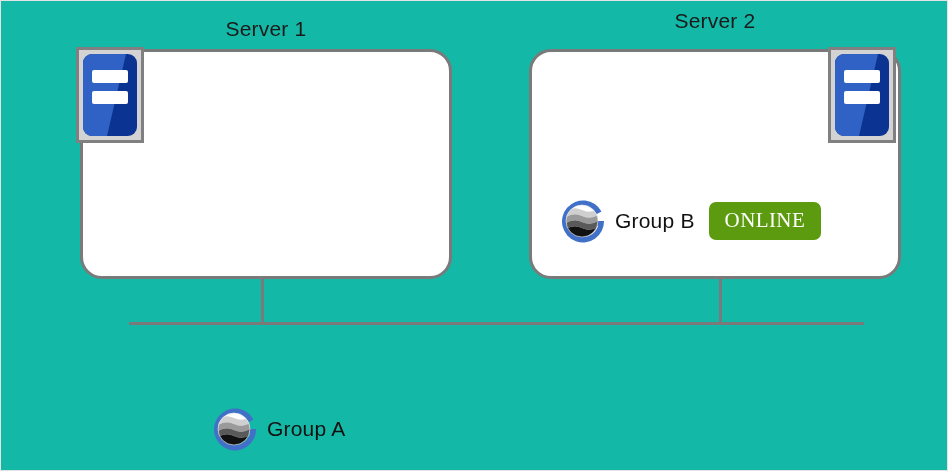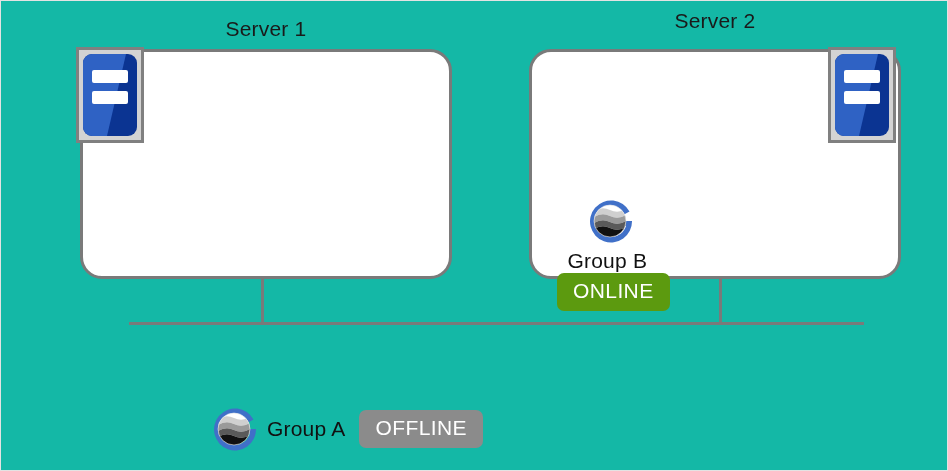--- a/index.html
+++ b/index.html
@@ -75,21 +75,21 @@
     background: #7a7a7a;
   }
 
   
   .group-row {
     position: absolute;
     display: flex;
     align-items: center;
     white-space: nowrap;
   }
-  #group-row-b { left: 556px; top: 192px; flex-direction: column; }
+  #group-row-b { left: 556px; top: 192px; }
   #group-row-a { left: 208px; top: 400px; }
 
   .group-logo {
     width: 56px;
     height: 56px;
     flex: 0 0 56px;
     display: block;
   }
   .group-logo svg { display: block; width: 56px; height: 56px; }
 
@@ -99,21 +99,21 @@
     font-family: "Liberation Sans", sans-serif;
     margin-left: 2px;
     margin-right: 14px;
     letter-spacing: 0.2px;
   }
 
   .status-badge {
     display: inline-block;
     font-size: 21px;
     color: #ffffff;
-    font-family: Liberation Sans, sans-serif;
+    font-family: Liberation Serif, serif;
     padding: 6px 16px 8px 16px;
     border-radius: 7px;
     letter-spacing: 0.4px;
     line-height: 1.15;
   }
   .badge-online  { background: #5c9a0f; }
   .badge-offline { background: #8b8b8b; }
 </style>
 </head>
 <body>
@@ -188,16 +188,15 @@
         <g clip-path="url(#globeClipA)">
           <path d="M9 18 q8 -5 16 -1 q8 4 16 -1 L41 22 q-8 5 -16 1 q-8 -4 -16 1 Z" fill="#cfcfcf"></path>
           <path d="M9 24 q8 -5 16 -1 q8 4 16 -1 L41 28 q-8 5 -16 1 q-8 -4 -16 1 Z" fill="#9a9a9a"></path>
           <path d="M9 30 q8 -5 16 -1 q8 4 16 -1 L41 34 q-8 5 -16 1 q-8 -4 -16 1 Z" fill="#5a5a5a"></path>
           <path d="M9 36 q8 -5 16 -1 q8 4 16 -1 L41 46 L9 46 Z" fill="#111111"></path>
         </g>
         <circle cx="25" cy="28" r="16" fill="none" stroke="#e8e8e8" stroke-width="0.6"></circle>
       </svg>
     </span>
     <span class="group-label">Group A</span>
-    <span class="status-badge badge-offline">OFFLINE</span>
   </div>
 
 </div>
 
 </body></html>

